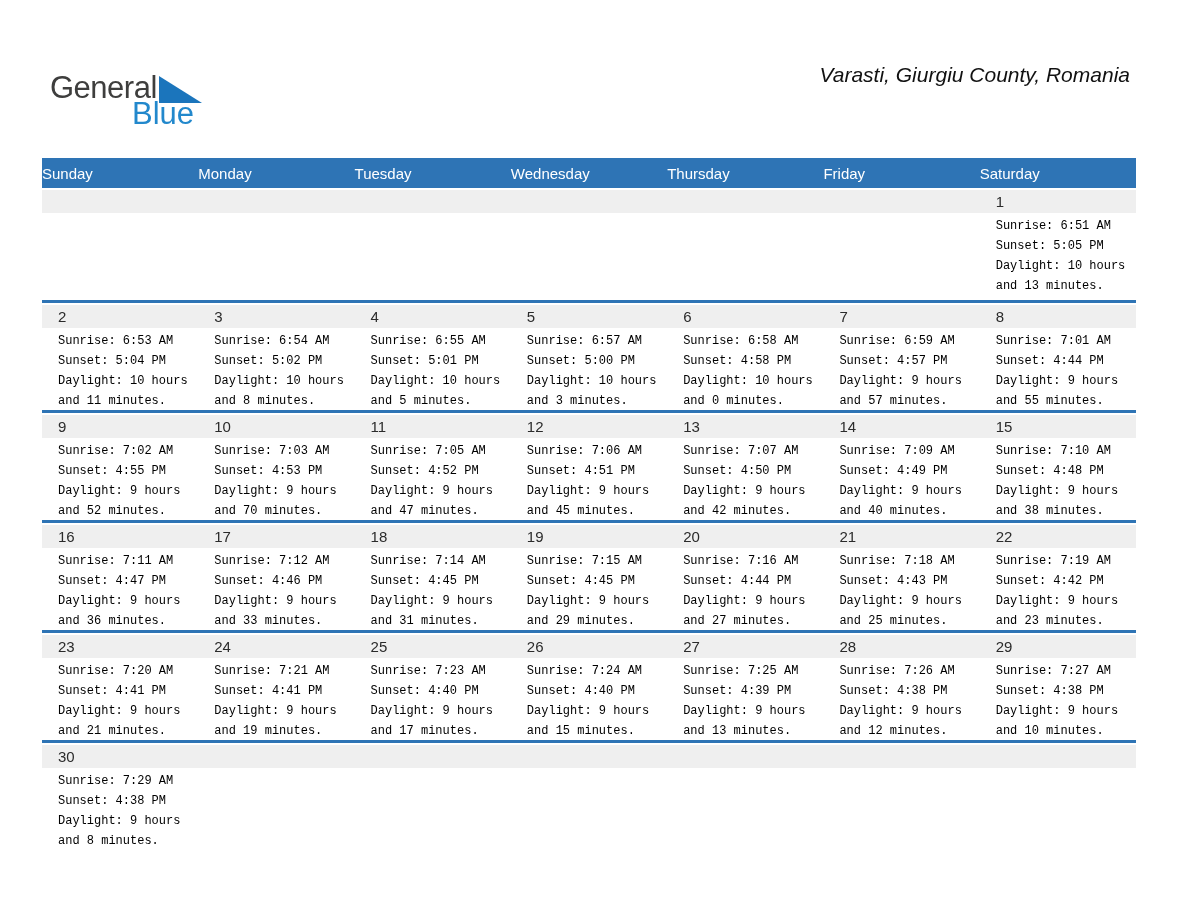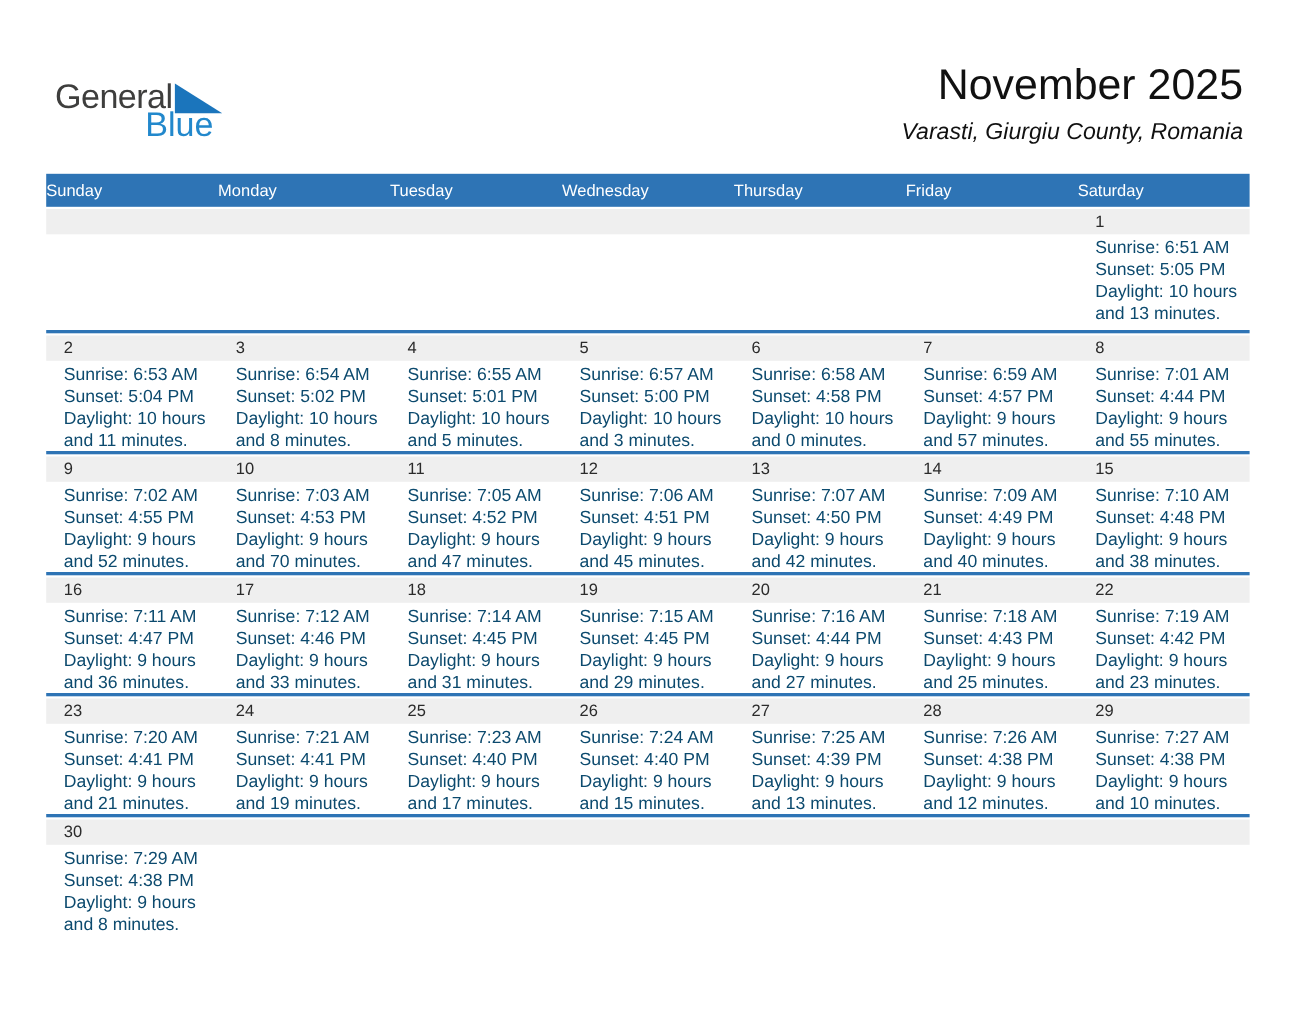--- a/index.html
+++ b/index.html
@@ -31,37 +31,36 @@
   .weekday-row{display:grid;grid-template-columns:repeat(7,1fr);background:var(--accent);
                height:30px;align-items:center;}
   .weekday-row span{color:#fff;font-size:15px;white-space:nowrap;}
 
   .week{height:110px;border-top:3px solid var(--accent);}
   .week.first{border-top:none;}
   .day-band{display:grid;grid-template-columns:repeat(7,1fr);background:var(--band);
             height:23px;margin-top:2px;align-items:center;}
   .day-num{font-size:15px;color:#2b2b2b;padding-left:16px;}
   .week-content{display:grid;grid-template-columns:repeat(7,1fr);}
-  .day-cell{padding:3px 6px 0 16px;font-size:16px;color:#0c4a6e;line-height:20px;white-space:nowrap;}
+  .day-cell{padding:3px 6px 0 16px;font-size:12px;color:#000000;line-height:20px;white-space:nowrap;font-family:Liberation Mono, monospace;}
 </style>
 </head>
 <body>
 
 <div class="page">
 
   <div class="logo">
     <div class="logo-row">
       <span class="logo-general">General</span>
       <span class="logo-triangle"></span>
     </div>
     <div class="logo-blue">Blue</div>
   </div>
 
   <div class="titles">
-    <h1 class="main-title">November 2025</h1>
     <h2 class="sub-title">Varasti, Giurgiu County, Romania</h2>
   </div>
 
   <div class="calendar">
     <div class="weekday-row">
       <span>Sunday</span>
       <span>Monday</span>
       <span>Tuesday</span>
       <span>Wednesday</span>
       <span>Thursday</span>

